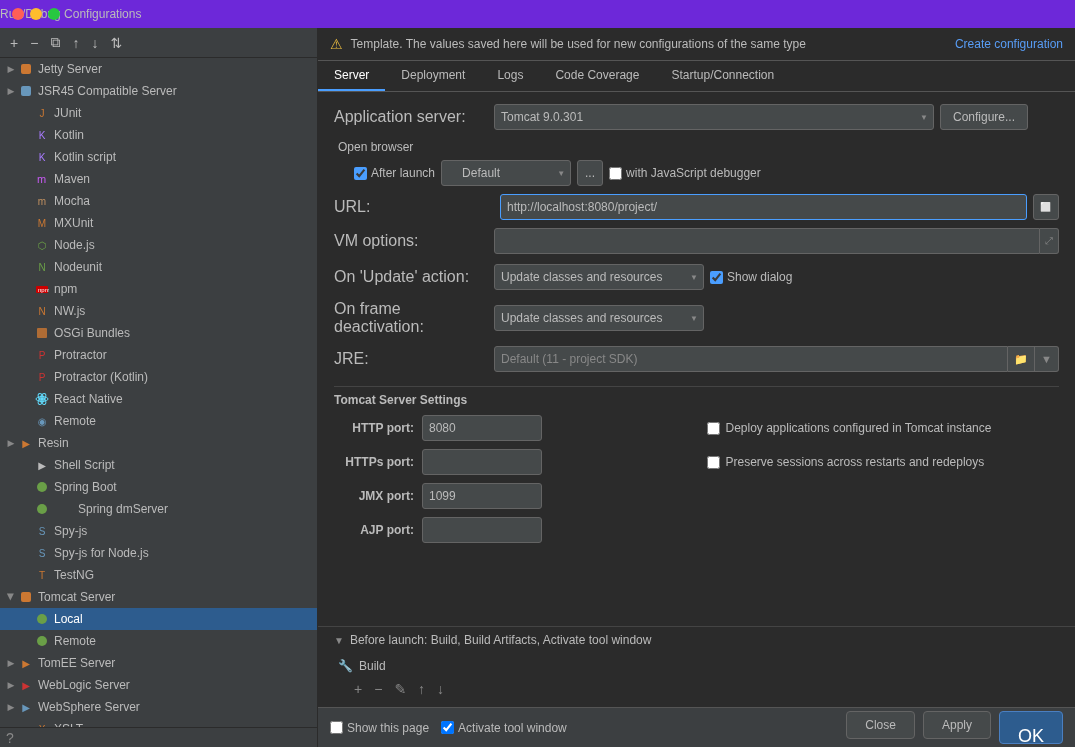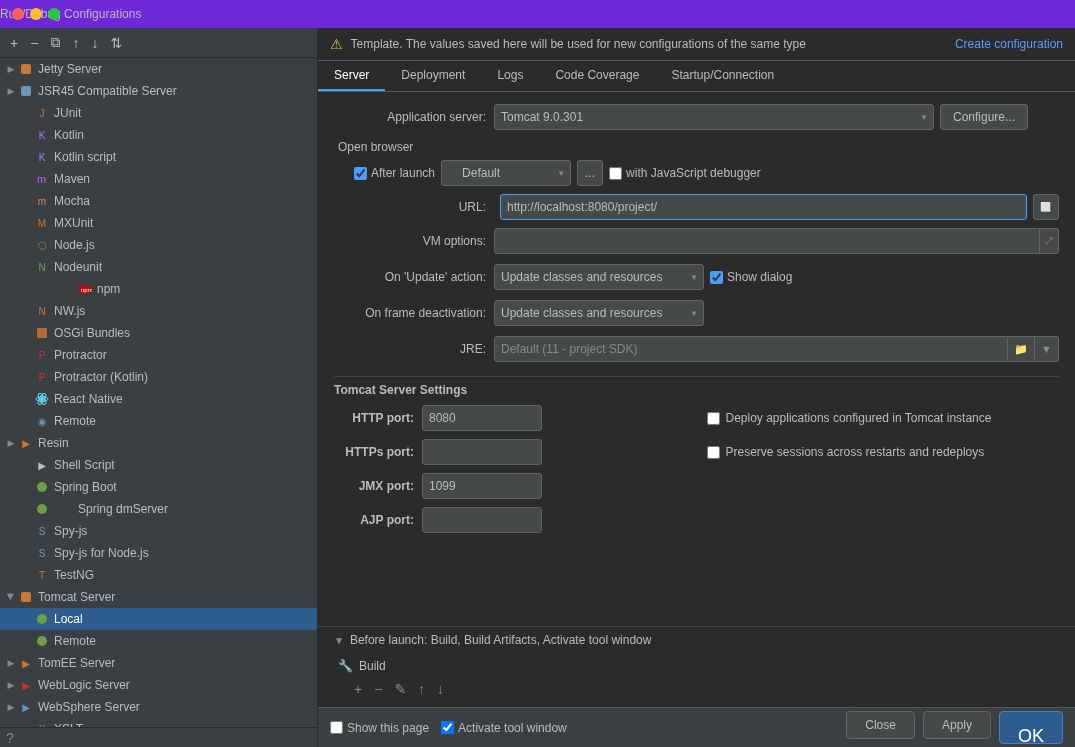--- a/index.html
+++ b/index.html
@@ -173,24 +173,23 @@
     .form-area::-webkit-scrollbar { width: 6px; }
     .form-area::-webkit-scrollbar-thumb { background: #555; border-radius: 3px; }
     .form-row {
       display: flex;
       align-items: center;
       margin-bottom: 10px;
       min-height: 26px;
     }
     .form-label {
       color: #bbbbbb;
-      font-size: 12px;
+      font-size: 16px;
       width: 160px;
       flex-shrink: 0;
-      text-align: right;
       padding-right: 8px;
     }
     .form-control-wrap {
       flex: 1;
       display: flex;
       align-items: center;
       gap: 6px;
     }
     .text-input {
       background: #45494a;
@@ -589,21 +588,21 @@
           <span class="item-label">MXUnit</span>
         </div>
         <div class="tree-item" style="padding-left: 34px;">
           <span class="item-icon icon-node">⬡</span>
           <span class="item-label">Node.js</span>
         </div>
         <div class="tree-item" style="padding-left: 34px;">
           <span class="item-icon icon-node">N</span>
           <span class="item-label">Nodeunit</span>
         </div>
-        <div class="tree-item" style="padding-left: 34px; margin-left: 43px;">
+        <div class="tree-item" style="padding-left: 34px;">
           <span class="item-icon icon-npm">
             <svg width="14" height="14" viewBox="0 0 14 14">
               <rect x="1" y="4" width="12" height="7" fill="#cc0000" rx="1"></rect>
               <text x="3" y="10" font-size="6" fill="white">npm</text>
             </svg>
           </span>
           <span class="item-label">npm</span>
         </div>
         <div class="tree-item" style="padding-left: 34px;">
           <span class="item-icon icon-nw">N</span>

